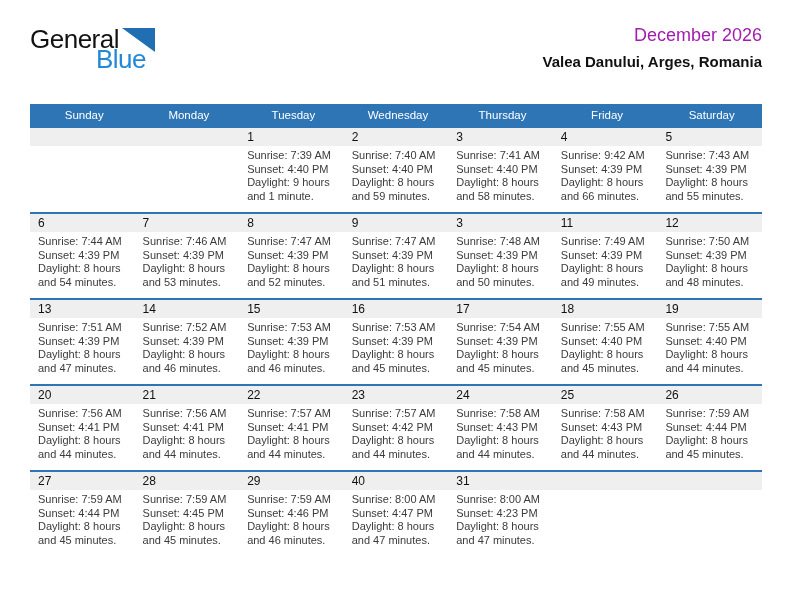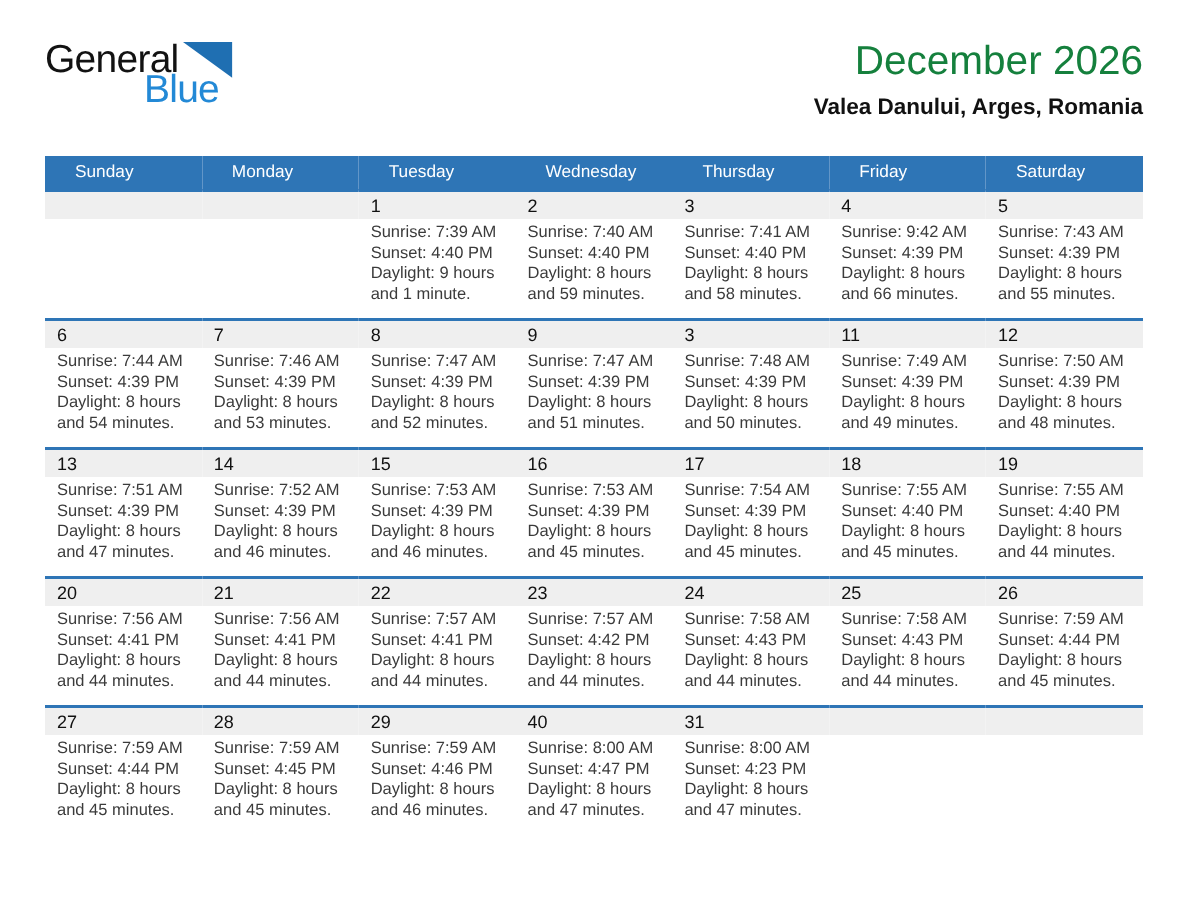--- a/index.html
+++ b/index.html
@@ -45,44 +45,44 @@
   }
   .logo-line2 {
     font-size: 26px;
     color: var(--logo-blue);
     letter-spacing: -0.5px;
     margin-top: -6px;
     padding-left: 66px;
   }
   .titles { text-align: right; }
   .page-title {
-    font-size: 27px;
+    font-size: 18px;
     font-weight: 400;
-    color: #15803d;
+    color: #a21caf;
     line-height: 1.1;
   }
   .page-subtitle {
     font-size: 15px;
     font-weight: 700;
     color: #111111;
     margin-top: 7px;
   }
   table.calendar {
     border-collapse: collapse;
     table-layout: fixed;
     width: 732px;
     margin: 16px 30px 0 30px;
   }
   table.calendar thead th {
     background: var(--header-blue);
     color: #ffffff;
     font-weight: 400;
     font-size: 11.5px;
-    text-align: left;
-    padding: 5px 0 5px 20px;
+    text-align: center;
+    padding: 5px 0 5px 4px;
     height: 12px;
   }
   table.calendar tbody tr { height: 86px; }
   table.calendar tbody td {
     vertical-align: top;
     padding: 0;
     border-top: 2px solid var(--divider-blue);
   }
   .daynum {
     background: var(--strip-gray);

